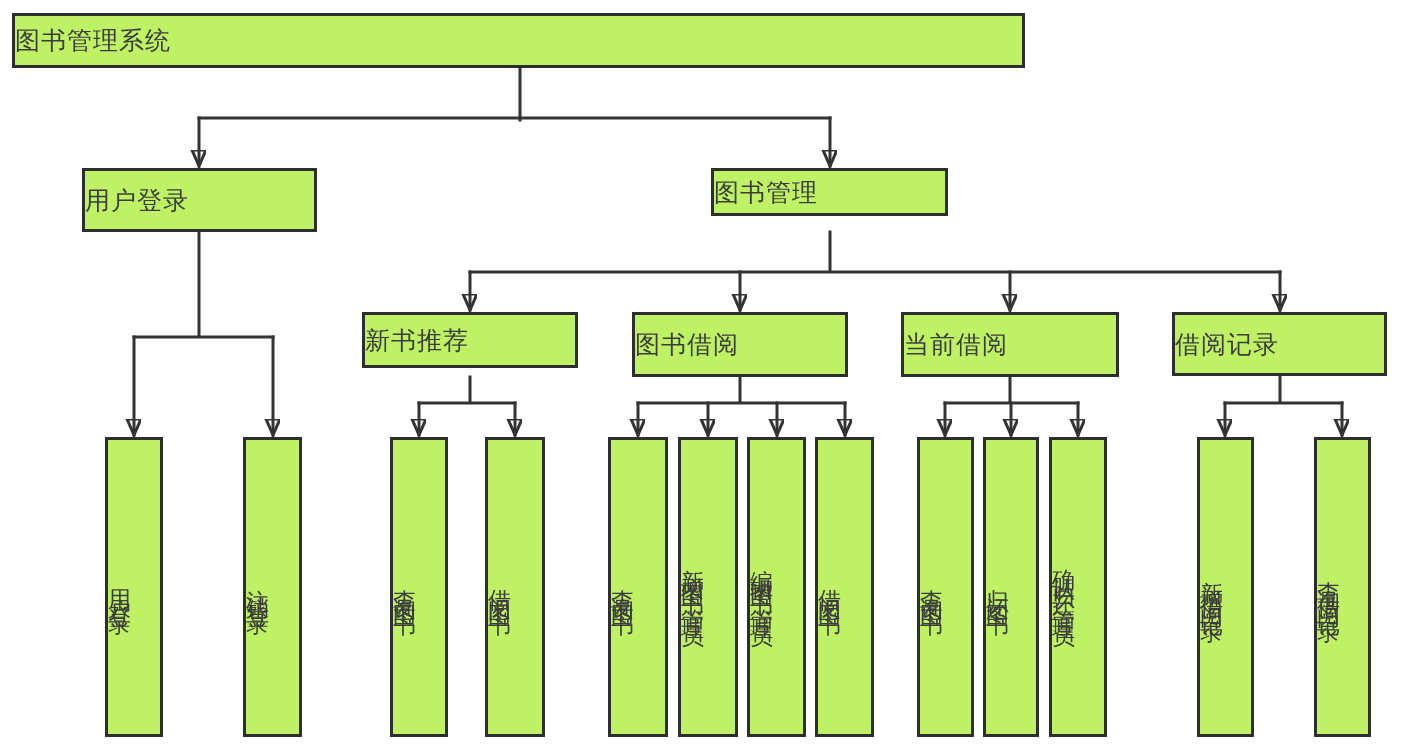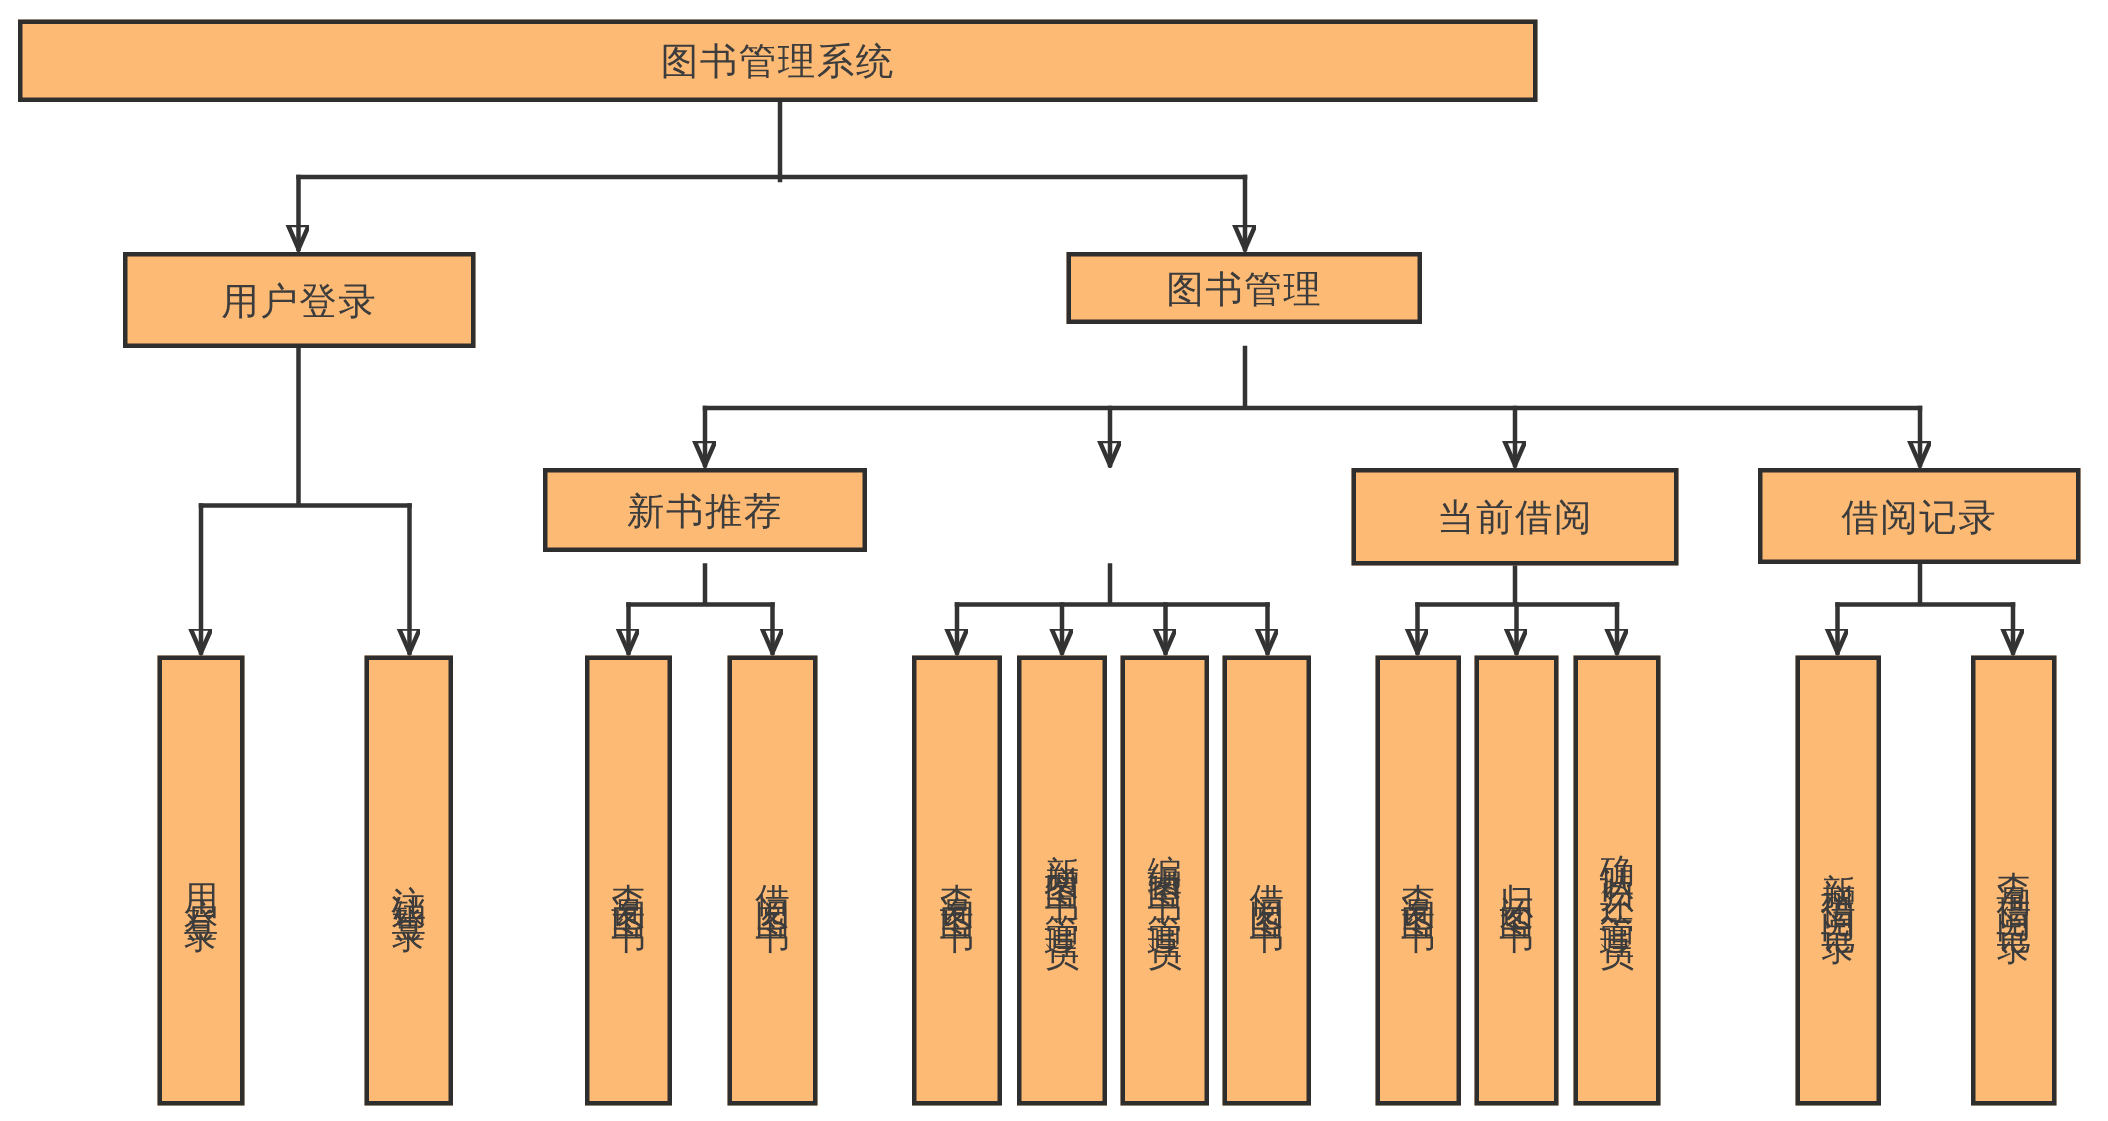--- a/index.html
+++ b/index.html
@@ -15,24 +15,24 @@
     position: absolute;
     left: 0; top: 0;
     width: 1405px; height: 747px;
     pointer-events: none;
   }
   .wires path { stroke: #333333; stroke-width: 3; fill: none; stroke-linecap: square; }
   .node {
     position: absolute;
     box-sizing: border-box;
     border: 3px solid #2e2e2e;
-    background: #fdba74;
+    background: #bef264;
     display: flex;
     align-items: center;
-    justify-content: center;
+    justify-content: flex-start;
     color: #3c3c3c;
   }
   .hlabel {
     font-size: 25px;
     letter-spacing: 1px;
     white-space: nowrap;
     color: #3c3c3c;
   }
   .vlabel {
     writing-mode: vertical-rl;
@@ -105,20 +105,23 @@
   <div class="node" style="left:82px;top:168px;width:235px;height:64px">
     <span class="hlabel">用户登录</span>
   </div>
   <div class="node" style="left:711px;top:168px;width:237px;height:48px">
     <span class="hlabel">图书管理</span>
   </div>
 
   <div class="node" style="left:362px;top:312px;width:216px;height:56px">
     <span class="hlabel">新书推荐</span>
   </div>
+  <div class="node" style="left:632px;top:312px;width:216px;height:65px">
+    <span class="hlabel">图书借阅</span>
+  </div>
   <div class="node" style="left:901px;top:312px;width:218px;height:65px">
     <span class="hlabel">当前借阅</span>
   </div>
   <div class="node" style="left:1172px;top:312px;width:215px;height:64px">
     <span class="hlabel">借阅记录</span>
   </div>
 
   <div class="node" style="left:105px;top:437px;width:58px;height:300px">
     <span class="vlabel">用户登录</span>
   </div>

